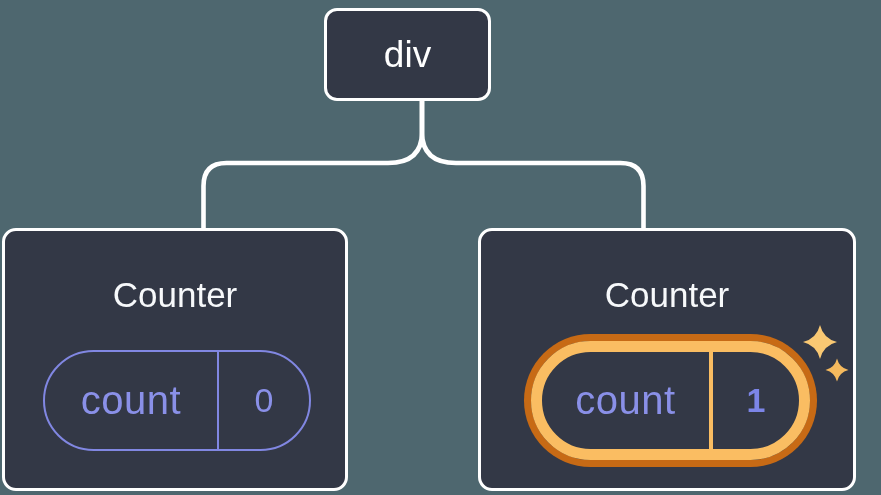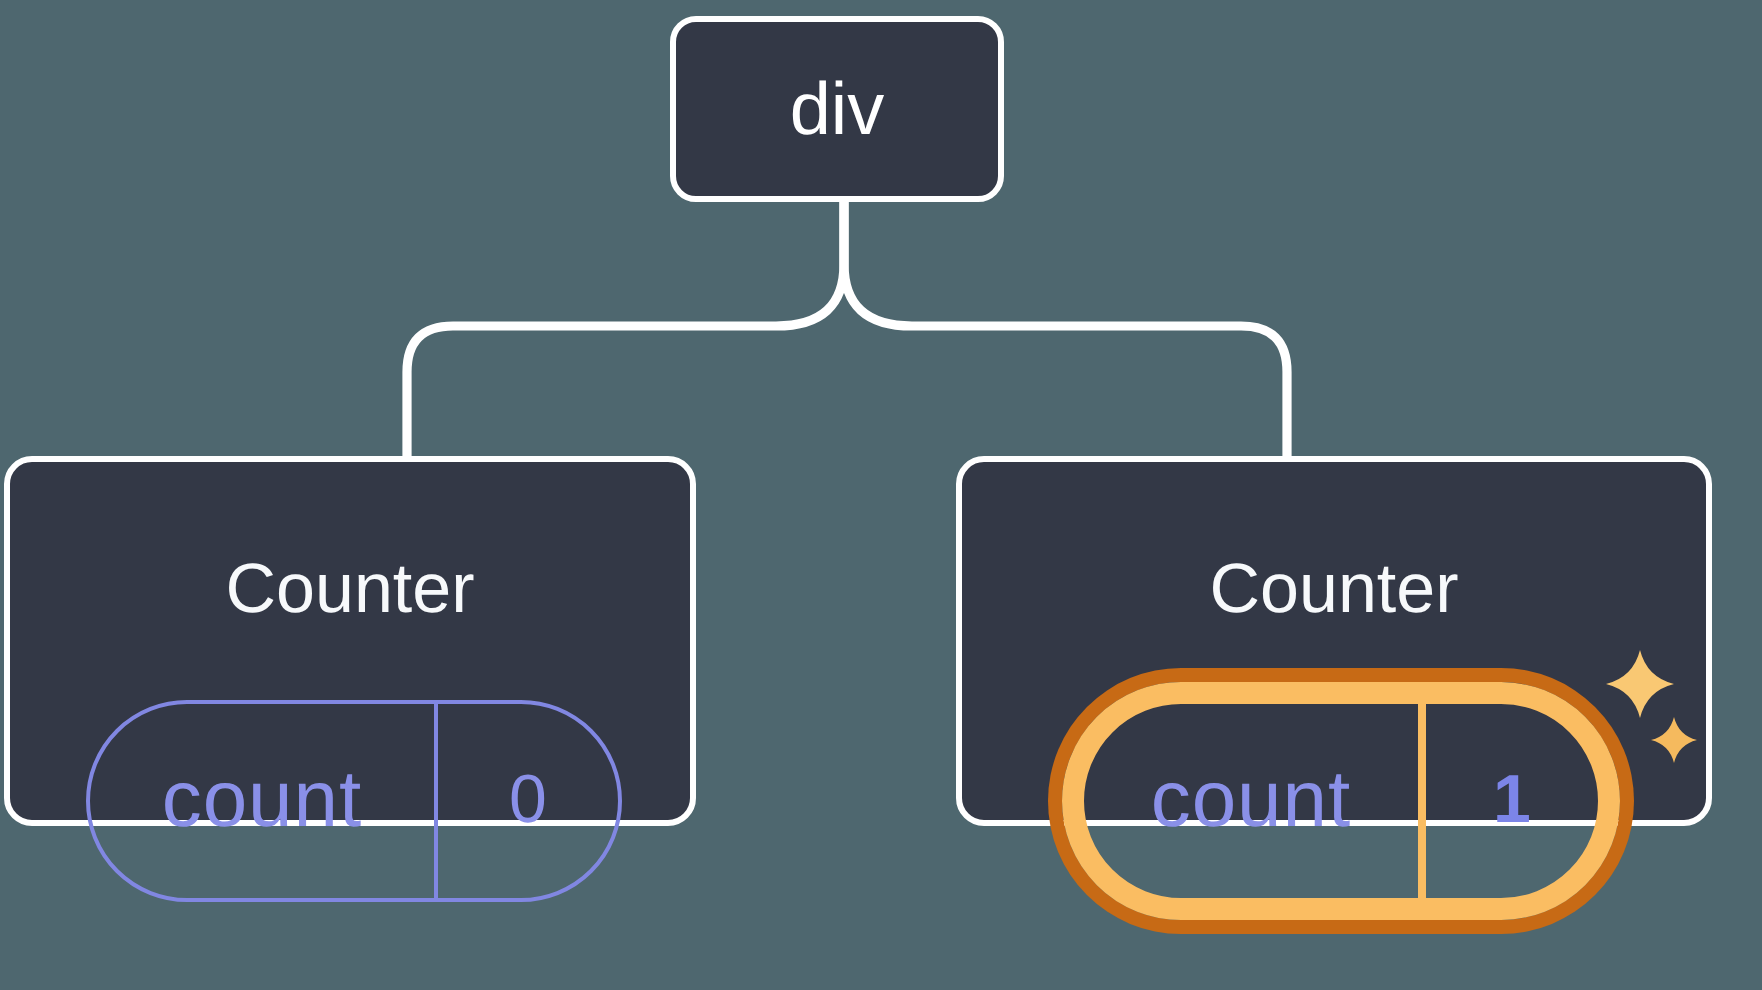--- a/index.html
+++ b/index.html
@@ -12,25 +12,25 @@
     font-family:"Liberation Sans", sans-serif;
   }
   .connectors { position:absolute; left:0; top:0; width:881px; height:495px; }
   .node {
     position:absolute;
     background:#333846;
     border:3.5px solid #FFFFFF;
     border-radius:13px;
   }
   .root-node {
-    left:335px; top:8px; width:167px; height:93px;
+    left:324px; top:8px; width:167px; height:93px;
     display:flex; align-items:center; justify-content:center;
   }
   .root-label { color:#FFFFFF; font-size:37px; font-weight:400; }
-  .card { top:228px; height:185px; border-radius:14px; }
+  .card { top:228px; height:263px; border-radius:14px; }
   .card-left  { left:2px;   width:346px; }
   .card-right { left:478px; width:378px; }
   .card-title {
     margin-top:44px; text-align:center;
     color:#F7F9FB; font-size:35px; font-weight:500;
   }
   
   .pill {
     position:absolute; left:38px; top:119px;
     width:268px; height:101px;

